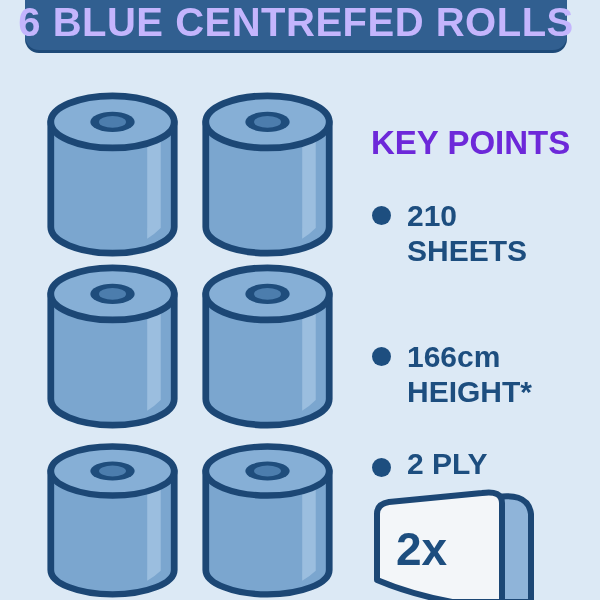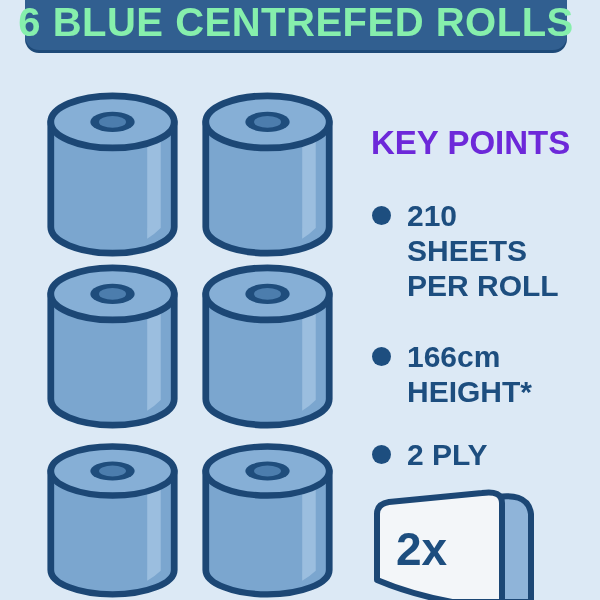--- a/index.html
+++ b/index.html
@@ -11,21 +11,21 @@
   .stage{position:absolute;inset:0;width:600px;height:600px;overflow:hidden;}
 
   
   .banner{
     position:absolute;left:25px;top:-28px;width:542px;height:78px;
     background:#315f90;border-radius:14px;
     box-shadow:0 3px 0 #1e4a78;
     display:flex;align-items:flex-end;justify-content:center;
   }
   .banner-title{
-    color:#86efac;font-weight:bold;font-size:40px;line-height:1;
+    color:#c4b5fd;font-weight:bold;font-size:40px;line-height:1;
     padding-bottom:8px;white-space:nowrap;letter-spacing:0.5px;
   }
 
   
   .roll{position:absolute;width:135px;height:166px;}
   .roll.r1{left:45px;top:91px;}
   .roll.r2{left:200px;top:91px;}
   .roll.r3{left:45px;top:263px;}
   .roll.r4{left:200px;top:263px;}
   .roll.r5{left:45px;top:442px;height:156px;}
@@ -33,21 +33,21 @@
 
   
   .kp-heading{
     position:absolute;left:371px;top:126px;
     color:#6d28d9;font-weight:bold;font-size:33px;line-height:1;
     white-space:nowrap;
   }
   .bullet{position:absolute;left:372px;display:flex;gap:16px;}
   .bullet.b1{top:198px;}
   .bullet.b2{top:339px;}
-  .bullet.b3{top:437px;}
+  .bullet.b3{top:446px;align-items:center;}
   .bullet-dot{
     width:19px;height:19px;border-radius:50%;background:#1d4e7f;
     margin-top:8px;flex:0 0 auto;
   }
   .bullet-text{
     color:#1d4e7f;font-weight:bold;font-size:30px;line-height:35px;
     white-space:nowrap;
   }
 
   
@@ -97,21 +97,20 @@
       <use href="#roll-shape"></use>
     </svg>
 
   <div class="kp-heading">KEY POINTS</div>
 
   <div class="bullet b1">
     <div class="bullet-dot"></div>
     <div class="bullet-text">
       <div>210</div>
       <div>SHEETS</div>
-      <div>PER ROLL</div>
     </div>
   </div>
 
   <div class="bullet b2">
     <div class="bullet-dot"></div>
     <div class="bullet-text">
       <div>166cm</div>
       <div>HEIGHT*</div>
     </div>
   </div>

